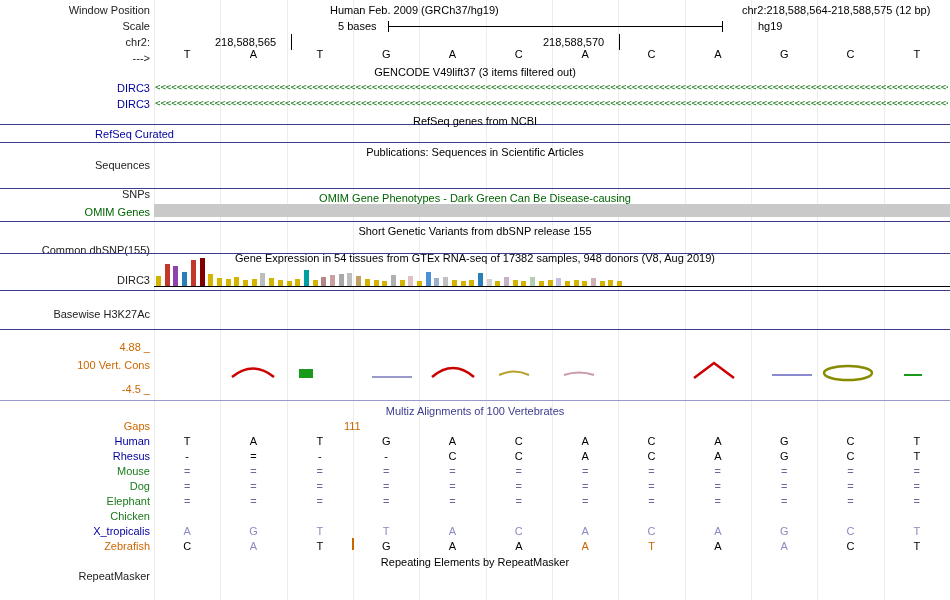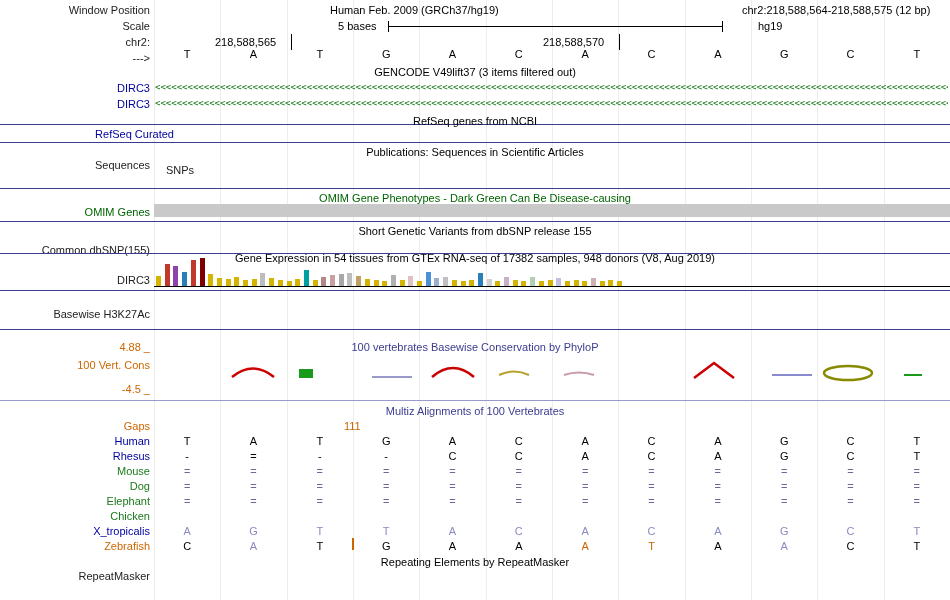--- a/index.html
+++ b/index.html
@@ -133,21 +133,21 @@
   <div class="lbl blue" style="left:0;top:98px;width:150px;">DIRC3</div>
   <div class="arrows" style="left:155px;top:98px;width:793px;">&lt;&lt;&lt;&lt;&lt;&lt;&lt;&lt;&lt;&lt;&lt;&lt;&lt;&lt;&lt;&lt;&lt;&lt;&lt;&lt;&lt;&lt;&lt;&lt;&lt;&lt;&lt;&lt;&lt;&lt;&lt;&lt;&lt;&lt;&lt;&lt;&lt;&lt;&lt;&lt;&lt;&lt;&lt;&lt;&lt;&lt;&lt;&lt;&lt;&lt;&lt;&lt;&lt;&lt;&lt;&lt;&lt;&lt;&lt;&lt;&lt;&lt;&lt;&lt;&lt;&lt;&lt;&lt;&lt;&lt;&lt;&lt;&lt;&lt;&lt;&lt;&lt;&lt;&lt;&lt;&lt;&lt;&lt;&lt;&lt;&lt;&lt;&lt;&lt;&lt;&lt;&lt;&lt;&lt;&lt;&lt;&lt;&lt;&lt;&lt;&lt;&lt;&lt;&lt;&lt;&lt;&lt;&lt;&lt;&lt;&lt;&lt;&lt;&lt;&lt;&lt;&lt;&lt;&lt;&lt;&lt;&lt;&lt;&lt;&lt;&lt;&lt;&lt;&lt;&lt;&lt;&lt;&lt;&lt;&lt;&lt;&lt;&lt;&lt;&lt;&lt;&lt;&lt;&lt;&lt;&lt;&lt;&lt;&lt;&lt;&lt;&lt;&lt;&lt;&lt;&lt;&lt;&lt;&lt;&lt;&lt;&lt;&lt;&lt;&lt;&lt;&lt;&lt;&lt;&lt;&lt;&lt;&lt;&lt;&lt;&lt;&lt;&lt;&lt;&lt;&lt;&lt;&lt;&lt;&lt;&lt;&lt;&lt;&lt;&lt;&lt;&lt;&lt;&lt;&lt;&lt;&lt;&lt;&lt;&lt;&lt;&lt;&lt;&lt;&lt;&lt;&lt;&lt;&lt;&lt;&lt;</div>
 
   <div class="hr" style="top:124px;"></div>
   <div class="lbl blue" style="left:0;top:128px;width:174px;">RefSeq Curated</div>
   <div class="title-center" style="top:115px;">RefSeq genes from NCBI</div>
 
   <div class="hr" style="top:142px;"></div>
   <div class="title-center" style="top:146px;">Publications: Sequences in Scientific Articles</div>
   <div class="lbl gray" style="left:0;top:159px;width:150px;">Sequences</div>
-  <div class="lbl gray" style="left:0;top:164px;width:150px;padding-left:44px;">SNPs</div>
+  <div class="lbl gray" style="left:0;top:188px;width:150px;">SNPs</div>
 
   <div class="hr" style="top:188px;"></div>
   <div class="title-center green" style="top:192px;">OMIM Gene Phenotypes - Dark Green Can Be Disease-causing</div>
   <div class="lbl green" style="left:0;top:206px;width:150px;">OMIM Genes</div>
   <div class="omimbar" style="left:154px;top:204px;width:796px;"></div>
 
   <div class="hr" style="top:221px;"></div>
   <div class="title-center" style="top:225px;">Short Genetic Variants from dbSNP release 155</div>
   <div class="lbl gray" style="left:0;top:244px;width:150px;">Common dbSNP(155)</div>
 
@@ -209,21 +209,20 @@
       <div class="gtexbar" style="left: 443.7px; height: 5px; background: rgb(212, 180, 0);"></div>
       <div class="gtexbar" style="left: 452.4px; height: 6px; background: rgb(212, 180, 0);"></div>
       <div class="gtexbar" style="left: 461.1px; height: 5px; background: rgb(212, 180, 0);"></div>
     </div>
   <div class="tickbar" style="left:154px;top:286px;width:796px;background:#000;"></div>
 
   <div class="hr" style="top:290px;"></div>
   <div class="lbl gray" style="left:0;top:308px;width:150px;">Basewise H3K27Ac</div>
 
   <div class="hr" style="top:329px;"></div>
-  <div class="title-center blue" style="top:341px;color:#3b3b8f;">100 vertebrates Basewise Conservation by PhyloP</div>
   <div class="lbl orange" style="left:0;top:341px;width:150px;">4.88 _</div>
   <div class="lbl orange" style="left:0;top:359px;width:150px;">100 Vert. Cons</div>
   <div class="lbl orange" style="left:0;top:383px;width:150px;">-4.5 _</div>
 
   <svg style="position:absolute;left:154px;top:355px;width:796px;height:32px;">
     <path d="M 78 22 Q 99 5 120 22" stroke="#cc0000" stroke-width="2.5" fill="none"></path>
     <rect x="145" y="14" width="14" height="9" fill="#1a9a1a"></rect>
     <line x1="218" y1="22" x2="258" y2="22" stroke="#9a9ac8" stroke-width="2"></line>
     <path d="M 278 22 Q 299 4 320 22" stroke="#cc0000" stroke-width="2.5" fill="none"></path>
     <path d="M 345 20 Q 360 13 375 20" stroke="#b8a12a" stroke-width="2" fill="none"></path>

